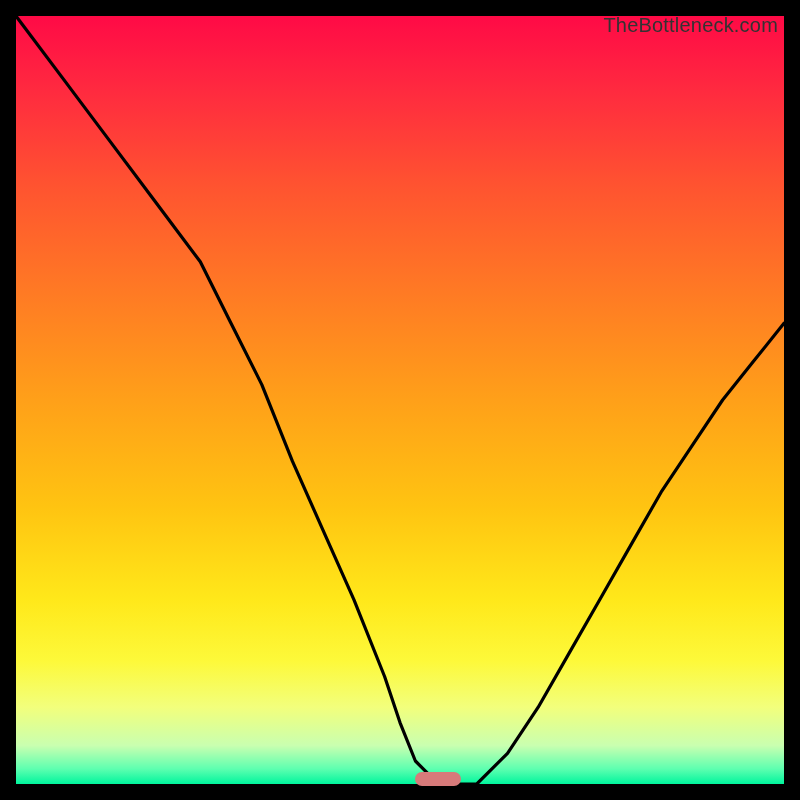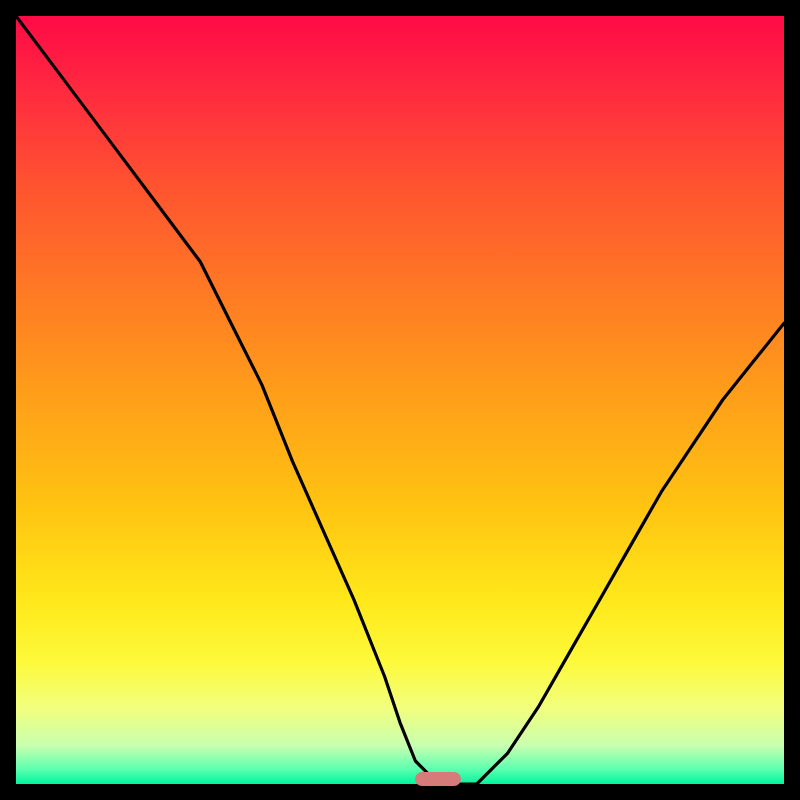--- a/index.html
+++ b/index.html
@@ -63,13 +63,14 @@
 
 <div class="frame">
   <div class="plot-area"></div>
 
   <svg class="curve" viewBox="0 0 768 768" preserveAspectRatio="none">
     <path id="curve-path" fill="none" stroke="#000" stroke-width="3.2" stroke-linecap="round" stroke-linejoin="round" d="M0.0 0.0 L46.1 61.4 L92.2 122.9 L138.2 184.3 L184.3 245.8 L215.0 307.2 L245.8 368.6 L276.5 445.4 L307.2 514.6 L337.9 583.7 L368.6 660.5 L384.0 706.6 L399.4 745.0 L414.7 760.3 L430.1 768.0 L445.4 768.0 L460.8 768.0 L491.5 737.3 L522.2 691.2 L553.0 637.4 L583.7 583.7 L614.4 529.9 L645.1 476.2 L675.8 430.1 L706.6 384.0 L737.3 345.6 L768.0 307.2"></path>
   </svg>
 
   <div id="marker" class="marker" style="left: 399.36px; width: 46.08px; height: 14px; bottom: -2px;"></div>
 
+  <div class="watermark">TheBottleneck.com</div>
 </div>
 
 </body></html>

